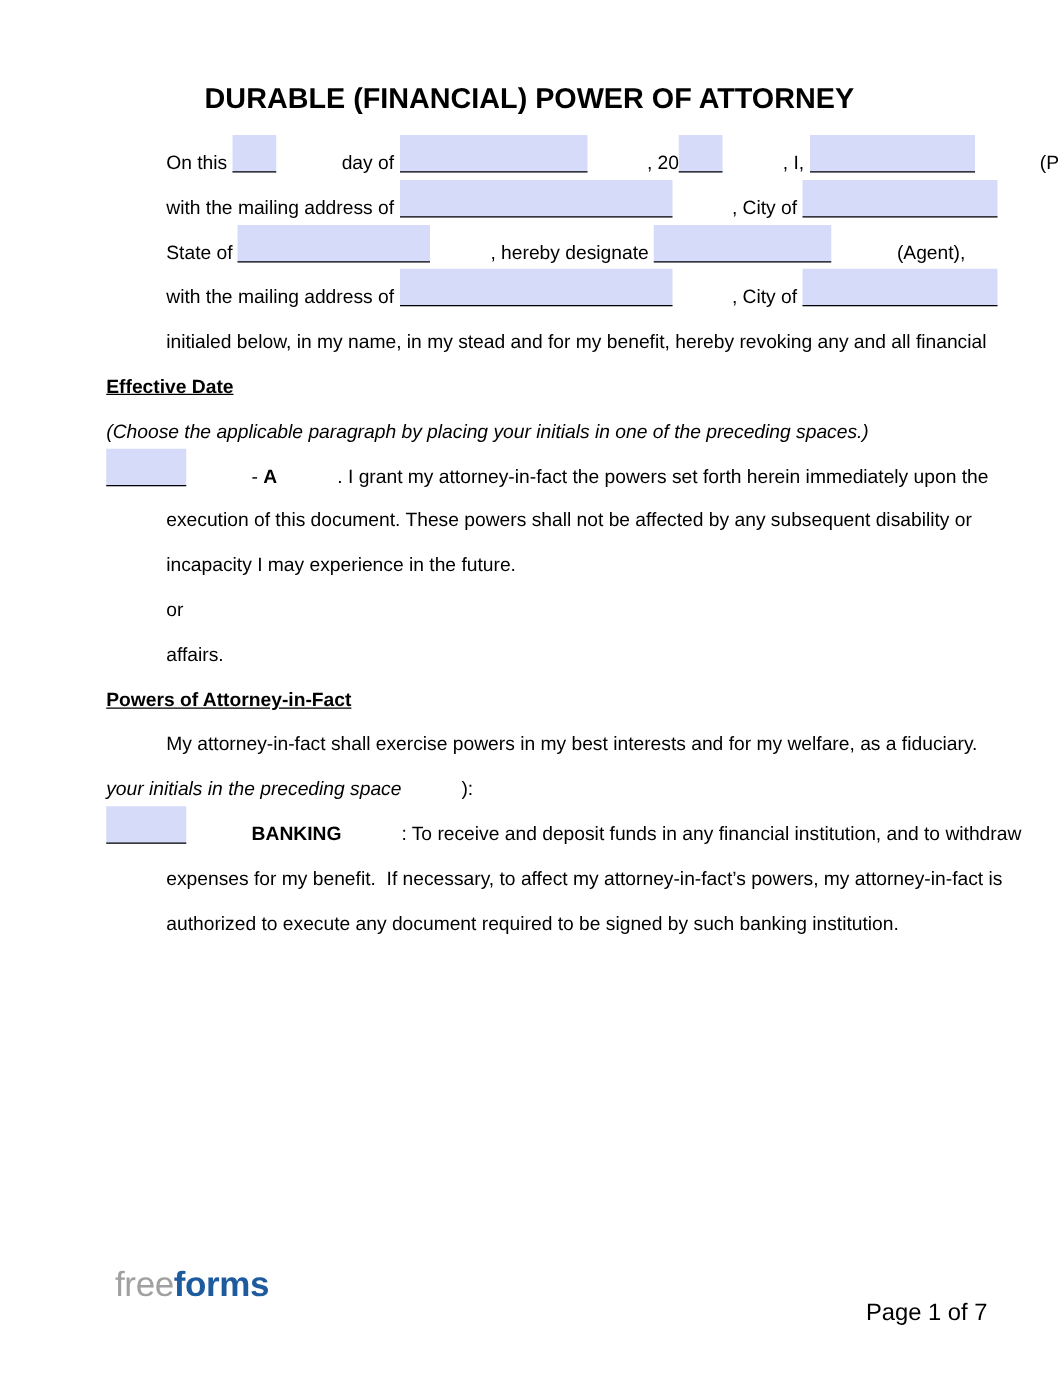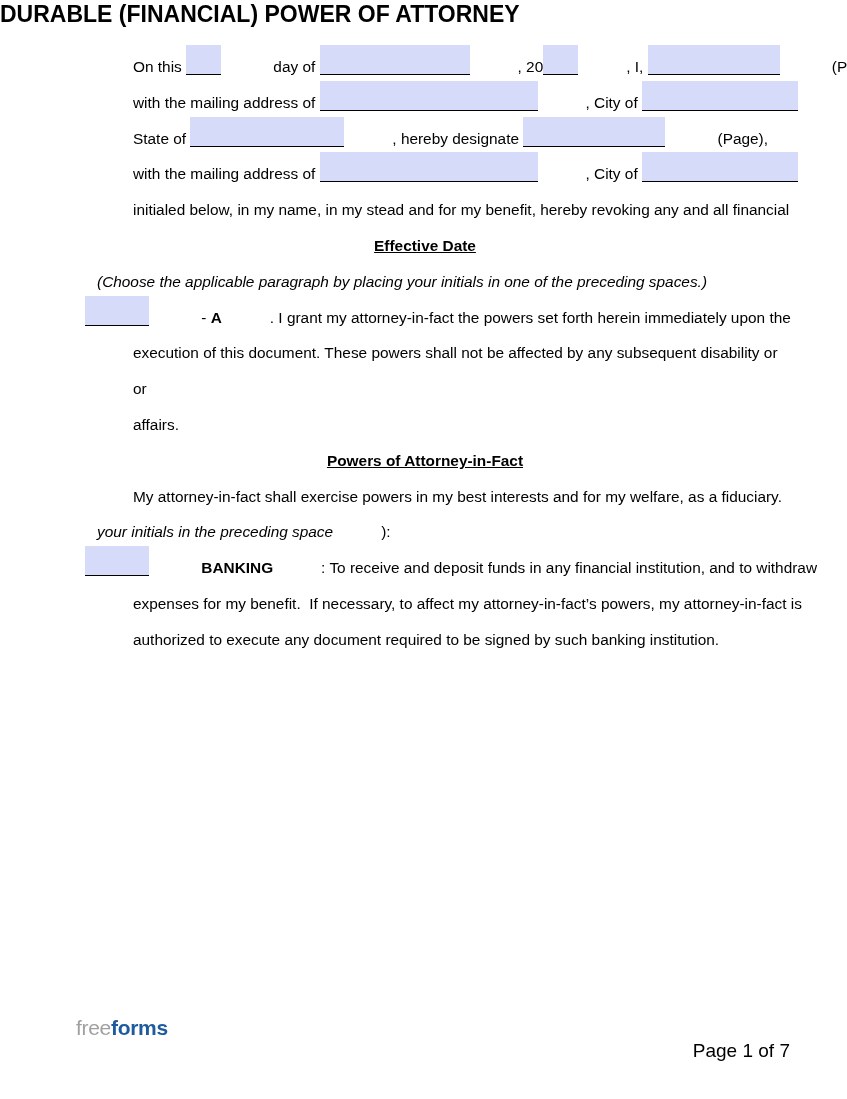--- a/index.html
+++ b/index.html
@@ -6,40 +6,41 @@
   .page {
     position: relative;
     width: 847px;
     height: 1099px;
     background: #ffffff;
     font-family: "Liberation Sans", sans-serif;
     color: #000000;
     overflow: hidden;
   }
   .title {
-    text-align: left;
+    padding-top: 64px;
+    text-align: center;
     font-size: 23px;
     line-height: 28px;
     font-weight: bold;
     white-space: pre;
   }
   .body {
     margin: 21px 0 0 85px;
     width: 680px;
   }
   .line {
     height: 35.8px;
     line-height: 35.8px;
     font-size: 15.4px;
     white-space: pre;
   }
-  .line.center { text-align: center; }
+  .line.center { text-align: left; }
   .plain { font-style: normal; margin-left: 48px; }
   .bold { font-weight: bold; }
-  .italic { font-style: italic; margin-left: 12px; }
+  .italic { font-style: italic; }
   .heading-text { font-weight: bold; text-decoration: underline; }
   .field {
     display: inline-block;
     width: 100px;
     height: 1px;
     vertical-align: baseline;
     position: relative;
   }
   .field::before {
     content: "";
@@ -54,23 +55,23 @@
   }
   .footer {
     position: absolute;
     left: 0;
     right: 0;
     top: 1016px;
     height: 30px;
   }
   .brand {
     position: absolute;
-    left: 76px;
+    left: 92px;
     top: 0;
-    font-size: 21px;
+    font-size: 28px;
     line-height: 24px;
     letter-spacing: -0.3px;
     white-space: pre;
   }
   .brand-free { color: var(--brand-gray, #a0a0a0); font-weight: normal; }
   .brand-forms { color: var(--brand-blue, #1e5b9e); font-weight: bold; }
   .page-num {
     position: absolute;
     right: 57px;
     top: 6px;
@@ -81,27 +82,28 @@
   }
 </style>
 </head>
 <body>
 
 <div class="page">
   <div class="title">DURABLE (FINANCIAL) POWER OF ATTORNEY</div>
   <div class="body">
       <div class="line"><span class="plain">On this </span><span class="field" style="width: 35px;"></span><span class="plain"> day of </span><span class="field" style="width: 150px;"></span><span class="plain">, 20</span><span class="field" style="width: 35px;"></span><span class="plain">, I, </span><span class="field" style="width: 132px;"></span><span class="plain"> (Principal),</span></div>
       <div class="line"><span class="plain">with the mailing address of </span><span class="field" style="width: 218px;"></span><span class="plain">, City of </span><span class="field" style="width: 156px;"></span><span class="plain">,</span></div>
-      <div class="line"><span class="plain">State of </span><span class="field" style="width: 154px;"></span><span class="plain">, hereby designate </span><span class="field" style="width: 142px;"></span><span class="plain"> (Page),</span></div>
+      <div class="line"><span class="plain">State of </span><span class="field" style="width: 154px;"></span><span class="plain">, hereby designate </span><span class="field" style="width: 142px;"></span><span class="plain"> (Agent),</span></div>
       <div class="line"><span class="plain">with the mailing address of </span><span class="field" style="width: 218px;"></span><span class="plain">, City of </span><span class="field" style="width: 156px;"></span><span class="plain">,</span></div>
       <div class="line"><span class="plain">initialed below, in my name, in my stead and for my benefit, hereby revoking any and all financial</span></div>
       <div class="line center"><span class="heading-text">Effective Date</span></div>
       <div class="line"><span class="italic">(Choose the applicable paragraph by placing your initials in one of the preceding spaces.)</span></div>
       <div class="line"><span class="field" style="width: 64px;"></span><span class="plain"> - </span><span class="bold">A</span><span class="plain">. I grant my attorney-in-fact the powers set forth herein immediately upon the</span></div>
       <div class="line"><span class="plain">execution of this document. These powers shall not be affected by any subsequent disability or</span></div>
+      <div class="line"><span class="plain">incapacity I may experience in the future.</span></div>
       <div class="line"><span class="plain">or</span></div>
       <div class="line"><span class="plain">affairs.</span></div>
       <div class="line center"><span class="heading-text">Powers of Attorney-in-Fact</span></div>
       <div class="line"><span class="plain">My attorney-in-fact shall exercise powers in my best interests and for my welfare, as a fiduciary.</span></div>
       <div class="line"><span class="italic">your initials in the preceding space</span><span class="plain">):</span></div>
       <div class="line"><span class="field" style="width: 64px;"></span><span class="plain"> </span><span class="bold">BANKING</span><span class="plain">: To receive and deposit funds in any financial institution, and to withdraw</span></div>
       <div class="line"><span class="plain">expenses for my benefit.  If necessary, to affect my attorney-in-fact’s powers, my attorney-in-fact is</span></div>
       <div class="line"><span class="plain">authorized to execute any document required to be signed by such banking institution.</span></div>
     </div>
   <div class="footer">

